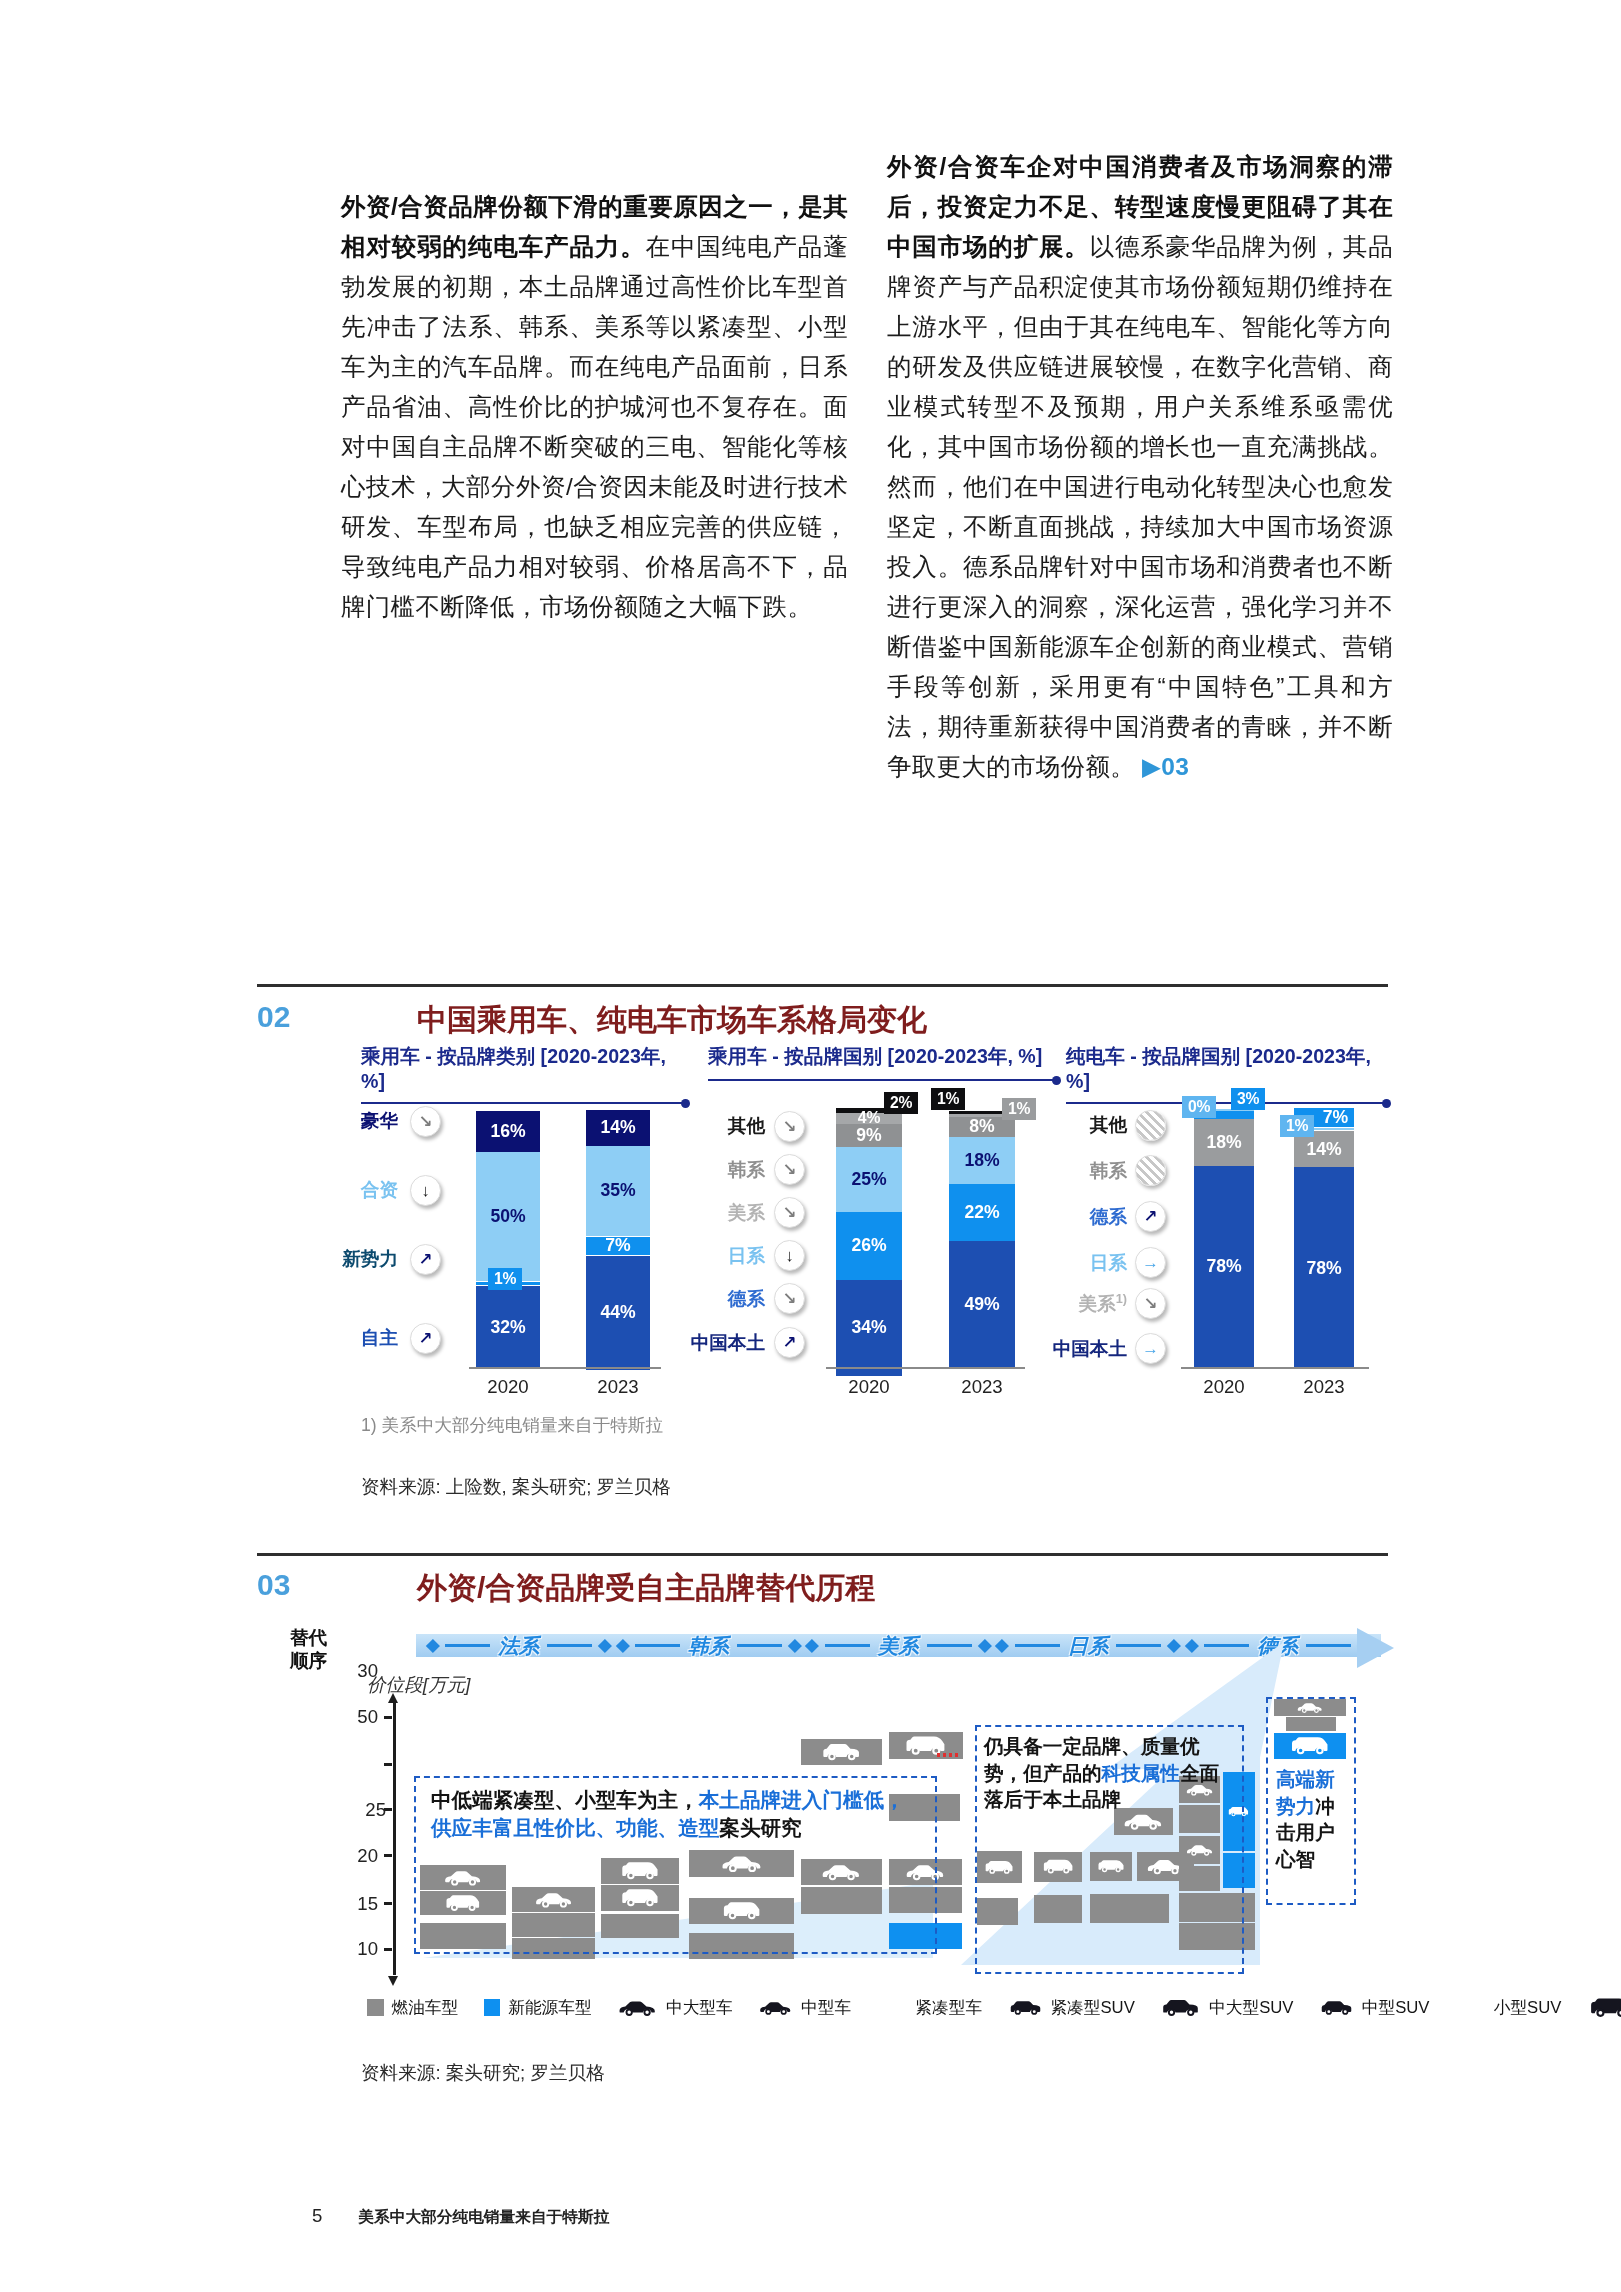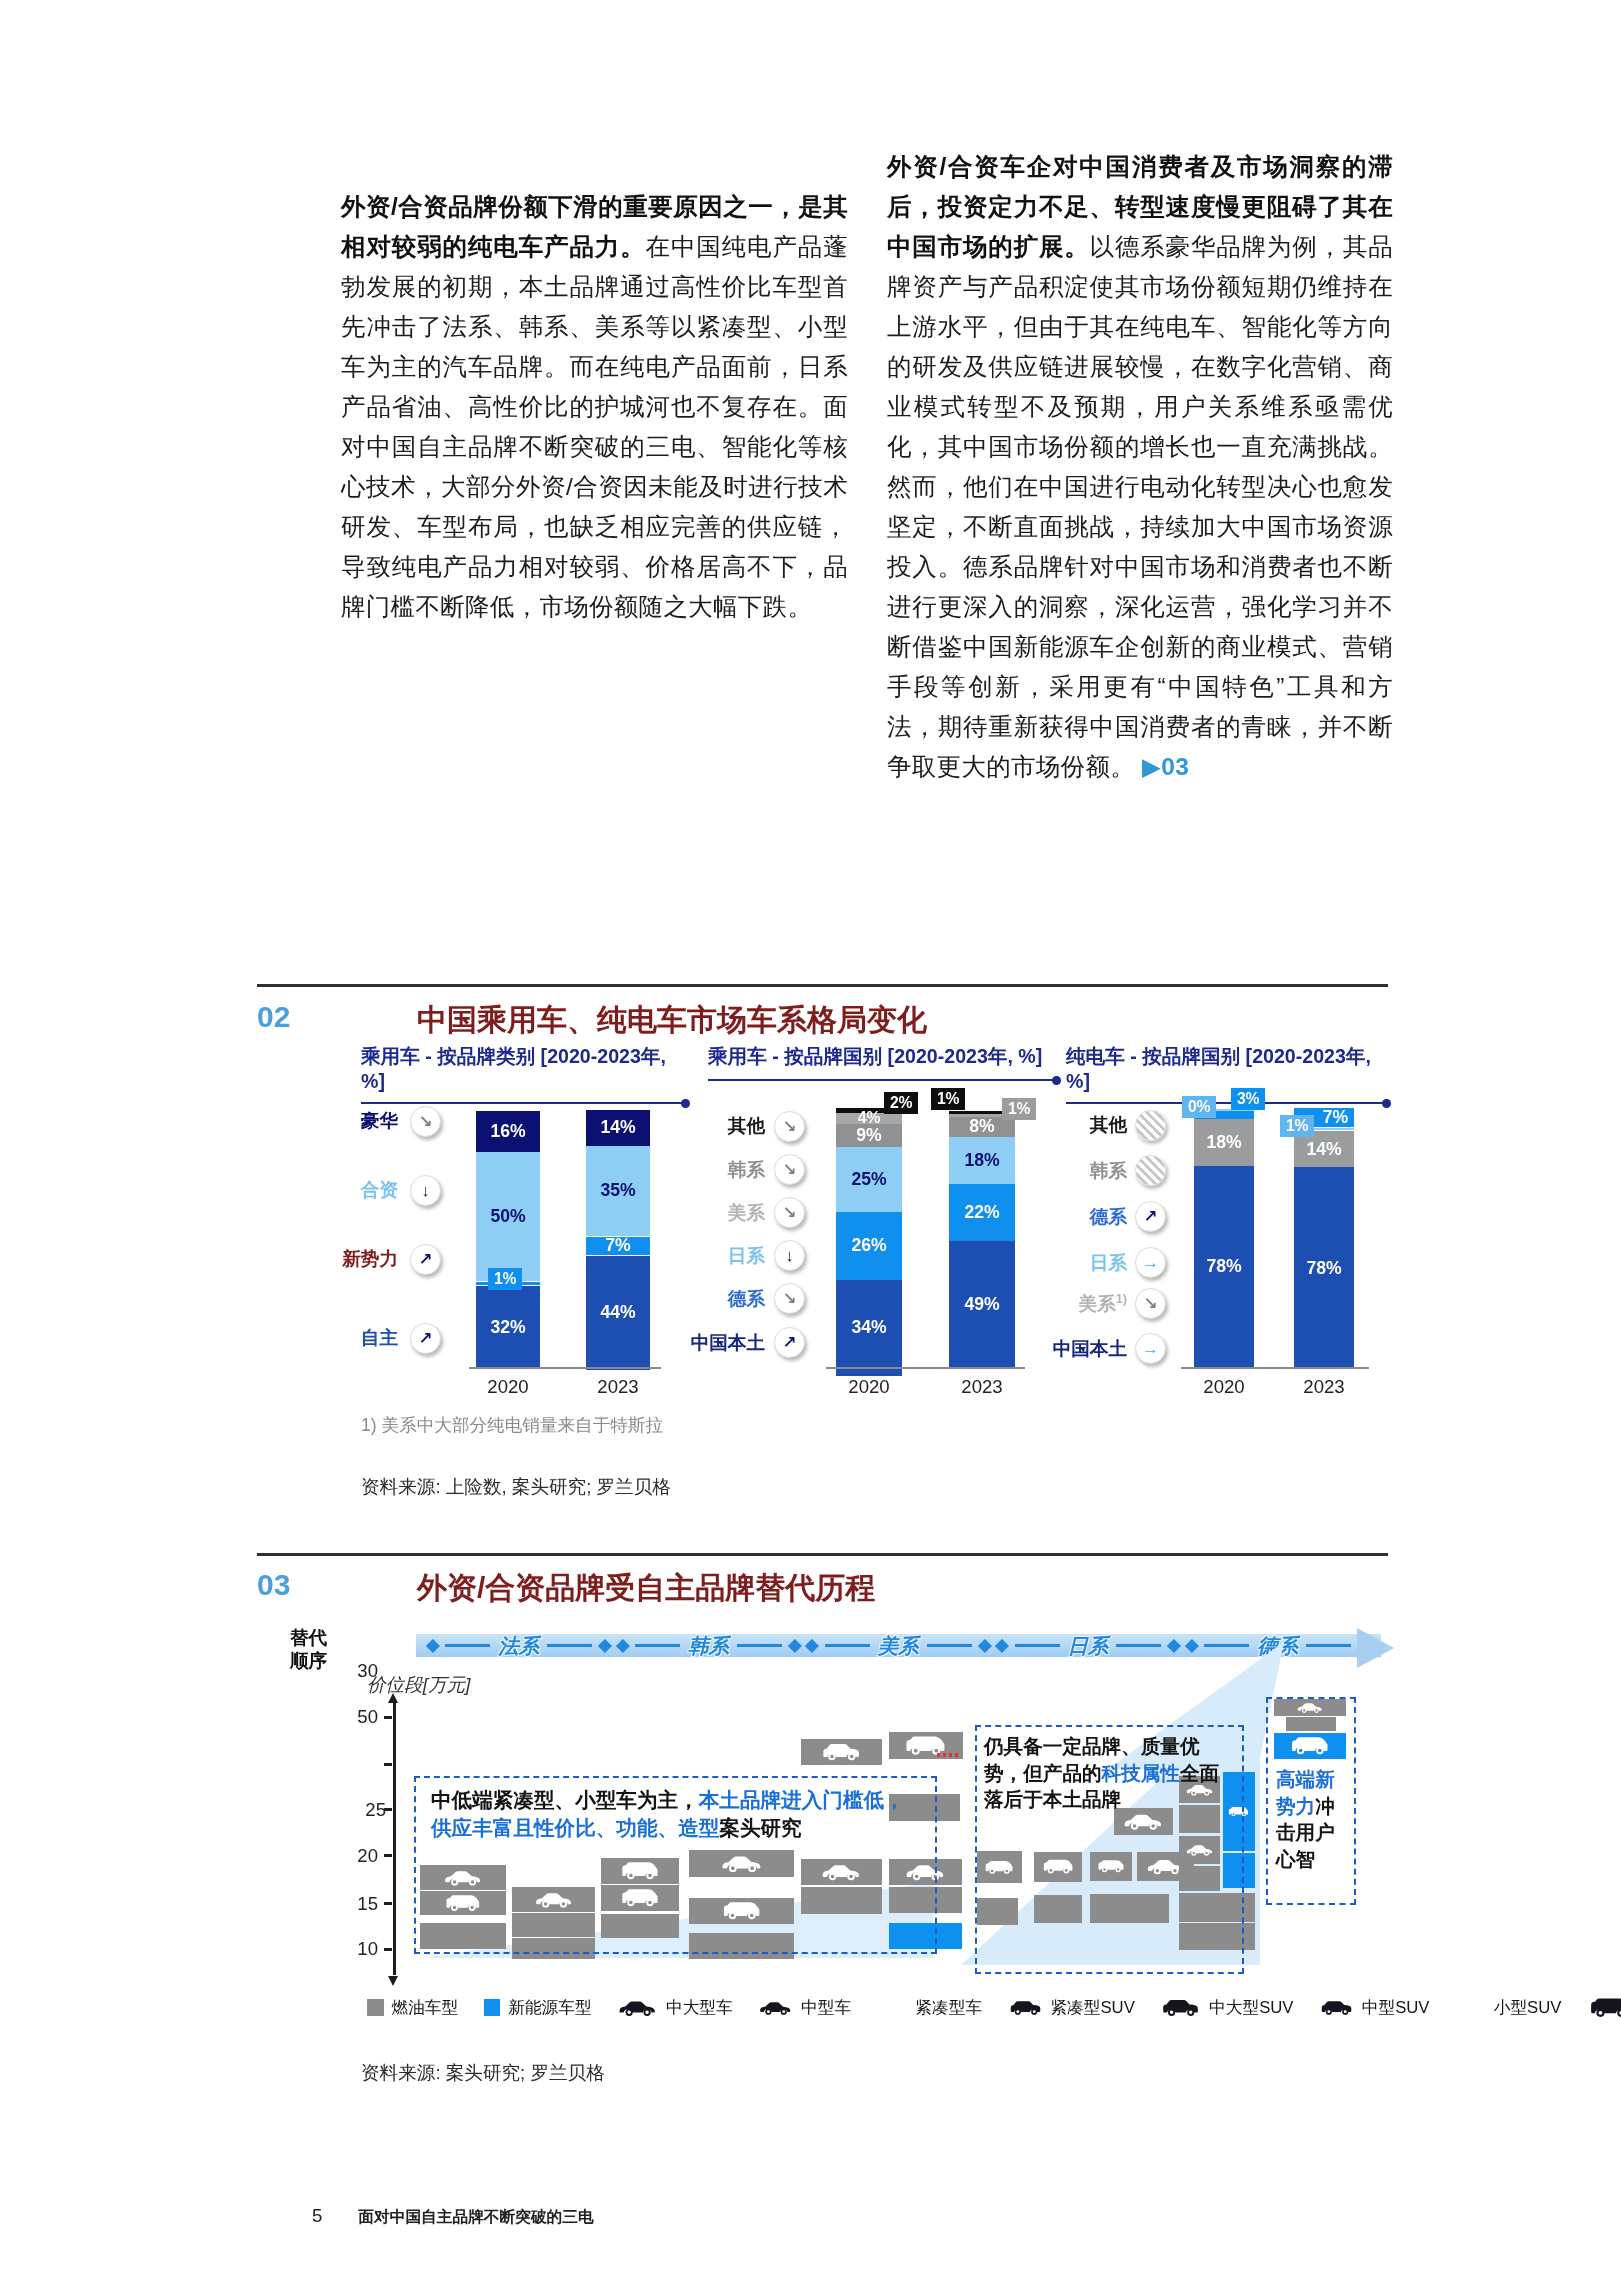--- a/index.html
+++ b/index.html
@@ -22,21 +22,21 @@
   .bar{position:absolute;display:flex;flex-direction:column;}
   .seg{position:relative;display:flex;align-items:center;justify-content:center;
        color:#fff;font-weight:700;font-size:17.6px;line-height:1;overflow:visible;}
   .seg.dk{color:#0b1172;}
   .axis{position:absolute;height:2px;background:#8a8a8a;}
   .xcat{position:absolute;font-size:18.6px;color:#222;text-align:center;}
   .callout{position:absolute;padding:2px 5.9px;font-size:15.7px;font-weight:700;color:#fff;z-index:5;}
   .co-lblue{background:#5fb5f0;} .co-bblue{background:#0f90ee;} .co-black{background:#0e0e10;} .co-gray{background:#9a9c9e;}
   
   .lg-label{position:absolute;font-size:18.6px;font-weight:700;text-align:right;}
-  .lg-navy{color:#0b1172}.lg-lblue{color:#79c2f0}.lg-bblue{color:#7f1d1d}.lg-mblue{color:#1d4fb2}
+  .lg-navy{color:#0b1172}.lg-lblue{color:#79c2f0}.lg-bblue{color:#0c4a6e}.lg-mblue{color:#1d4fb2}
   .lg-black{color:#1a1a1a}.lg-gray{color:#8f8f8f}.lg-lgray{color:#b3b3b3}.lg-royal{color:#2e6bd0}.lg-dnavy{color:#14267d}
   .tcircle{position:absolute;width:29px;height:29px;border-radius:50%;background:#fff;border:1px solid #dcdcdc;
            box-shadow:2px 2.9px 3.9px rgba(0,0,0,.28);display:flex;align-items:center;justify-content:center;
            font-size:16.7px;font-weight:700;}
   .tc-gray{color:#7d7d7d}.tc-black{color:#141414}.tc-navy{color:#0b1172}.tc-lb{color:#4aa6e8}
   .tc-hatch{background:repeating-linear-gradient(45deg,#c7c7c7 0 2.9px,#fff 2.9px 6.4px);}
   .fnote{position:absolute;font-size:17.6px;color:#8a8a8a;}
   .src{position:absolute;font-size:18.6px;color:#2b2b2b;}
   
   .order-lbl{position:absolute;font-size:18.6px;font-weight:700;line-height:22.5px;color:#111;}
@@ -605,17 +605,17 @@
             <use href="#car-van"></use>
           </svg>
         </span>
     </div>
 
     <div class="src" style="left:361px;top:2060px;">资料来源:  案头研究; 罗兰贝格</div>
   </div>
 
   <div class="footer" style="left:312px;top:2205px;">
     <span class="pg">5</span>
-    <span class="ttl">面对中国自主品牌不断突破的三电</span>
+    <span class="ttl">美系中大部分纯电销量来自于特斯拉</span>
   </div>
 
 </div>
 
 
 </body></html>

